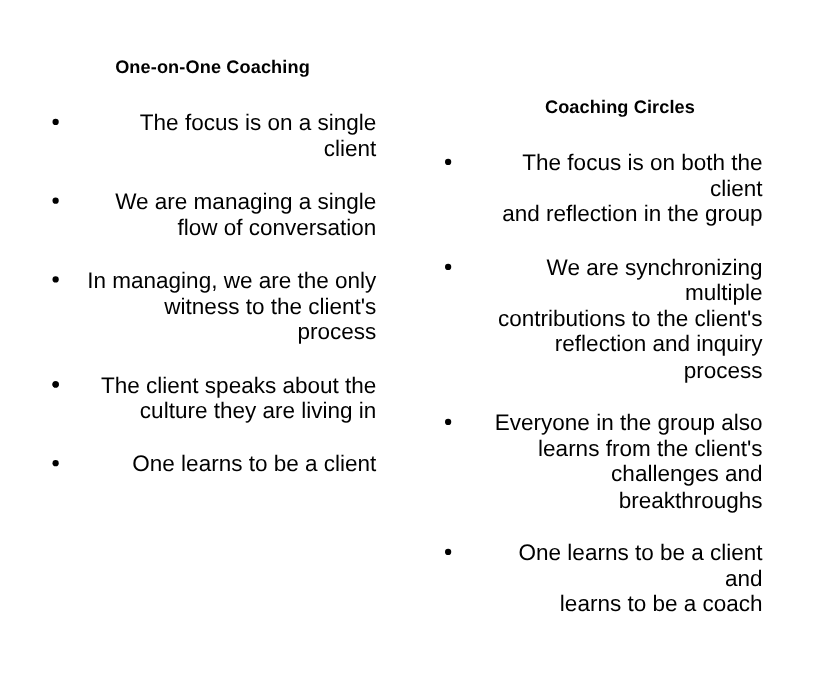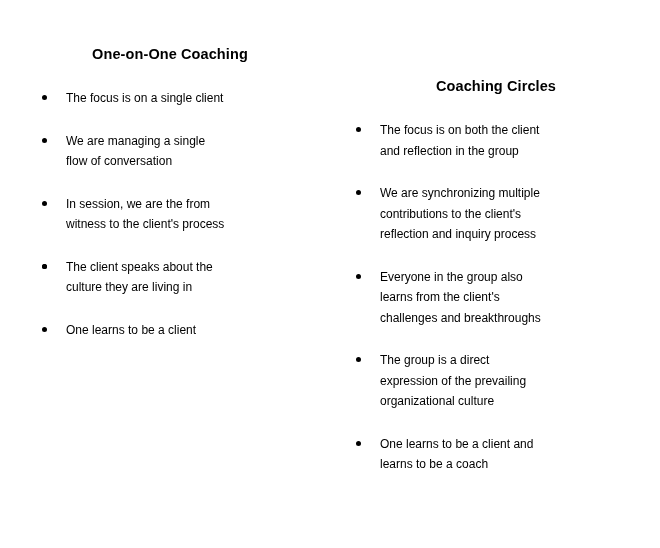--- a/index.html
+++ b/index.html
@@ -51,23 +51,24 @@
     padding-right: 20px;
   }
   ul.bullets {
     list-style: none;
     margin: 0;
     padding: 0;
   }
   ul.bullets li {
     position: relative;
     padding-left: 28px;
-    font-size: 12px;
+    font-size: 18px;
     line-height: 20.5px;
     margin-bottom: 22px;
+    text-align: right;
   }
   ul.bullets li .dot {
     position: absolute;
     left: 4px;
     top: 7px;
     width: 5px;
     height: 5px;
     background: #000;
     border-radius: 50%;
   }
@@ -95,21 +96,21 @@
           <span class="dot"></span>
           <span class="bullet-text">The focus is on a single client</span>
         </li>
         <li>
           <span class="dot"></span>
           <span class="bullet-text">We are managing a single
 flow of conversation</span>
         </li>
         <li>
           <span class="dot"></span>
-          <span class="bullet-text">In session, we are the from
+          <span class="bullet-text">In managing, we are the only
 witness to the client's process</span>
         </li>
         <li>
           <span class="dot"></span>
         </li>
         <li>
           <span class="dot"></span>
           <span class="bullet-text">The client speaks about the
 culture they are living in</span>
         </li>
@@ -135,26 +136,20 @@
 reflection and inquiry process</span>
         </li>
         <li>
           <span class="dot"></span>
           <span class="bullet-text">Everyone in the group also
 learns from the client's
 challenges and breakthroughs</span>
         </li>
         <li>
           <span class="dot"></span>
-          <span class="bullet-text">The group is a direct
-expression of the prevailing
-organizational culture</span>
-        </li>
-        <li>
-          <span class="dot"></span>
           <span class="bullet-text">One learns to be a client and
 learns to be a coach</span>
         </li>
       </ul>
     </div>
 
   </div>
 </div>
 
 </body></html>

